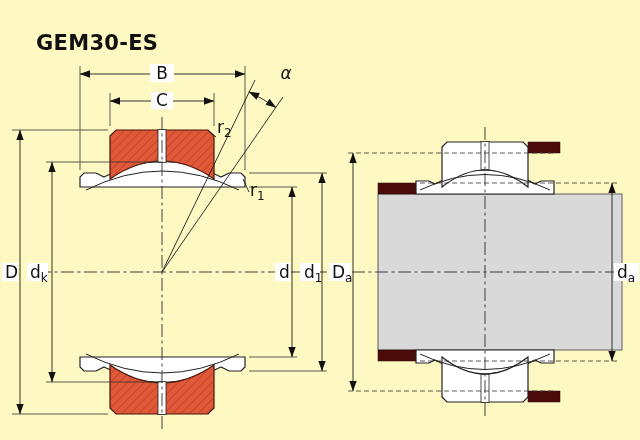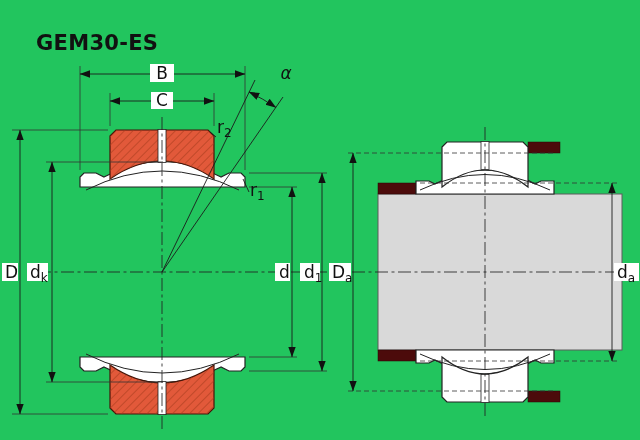--- a/index.html
+++ b/index.html
@@ -1,19 +1,19 @@
 <!DOCTYPE html>
 <html style="--bearing-orange: #e2593a; --bearing-hatch: #a33a1a; --bearing-outline: #431508; --steel-gray: #d9d9d9; --abutment-red: #4c0b0b; --line: #1c1c1c;"><head>
 <meta charset="utf-8">
 <style>
   html,body { margin:0; padding:0; background:#ffffff; }
   .diagram-wrap {
     position:relative;
     width:640px; height:440px;
-    background:#22c55e;
+    background:#fef9c3;
     font-family:"DejaVu Sans","Liberation Sans",sans-serif;
     overflow:hidden;
   }
   svg { display:block; }
   text { fill:#111; }
   .title   { font-size:21px; font-weight:600; letter-spacing:.3px; }
   .lbl     { font-size:17px; }
   .lbl-i   { font-size:17px; font-style:italic; }
   .sub     { font-size:12px; }
   .orange  { fill:var(--bearing-orange,#e2593a); stroke:var(--bearing-outline,#431508); stroke-width:1.2; }

